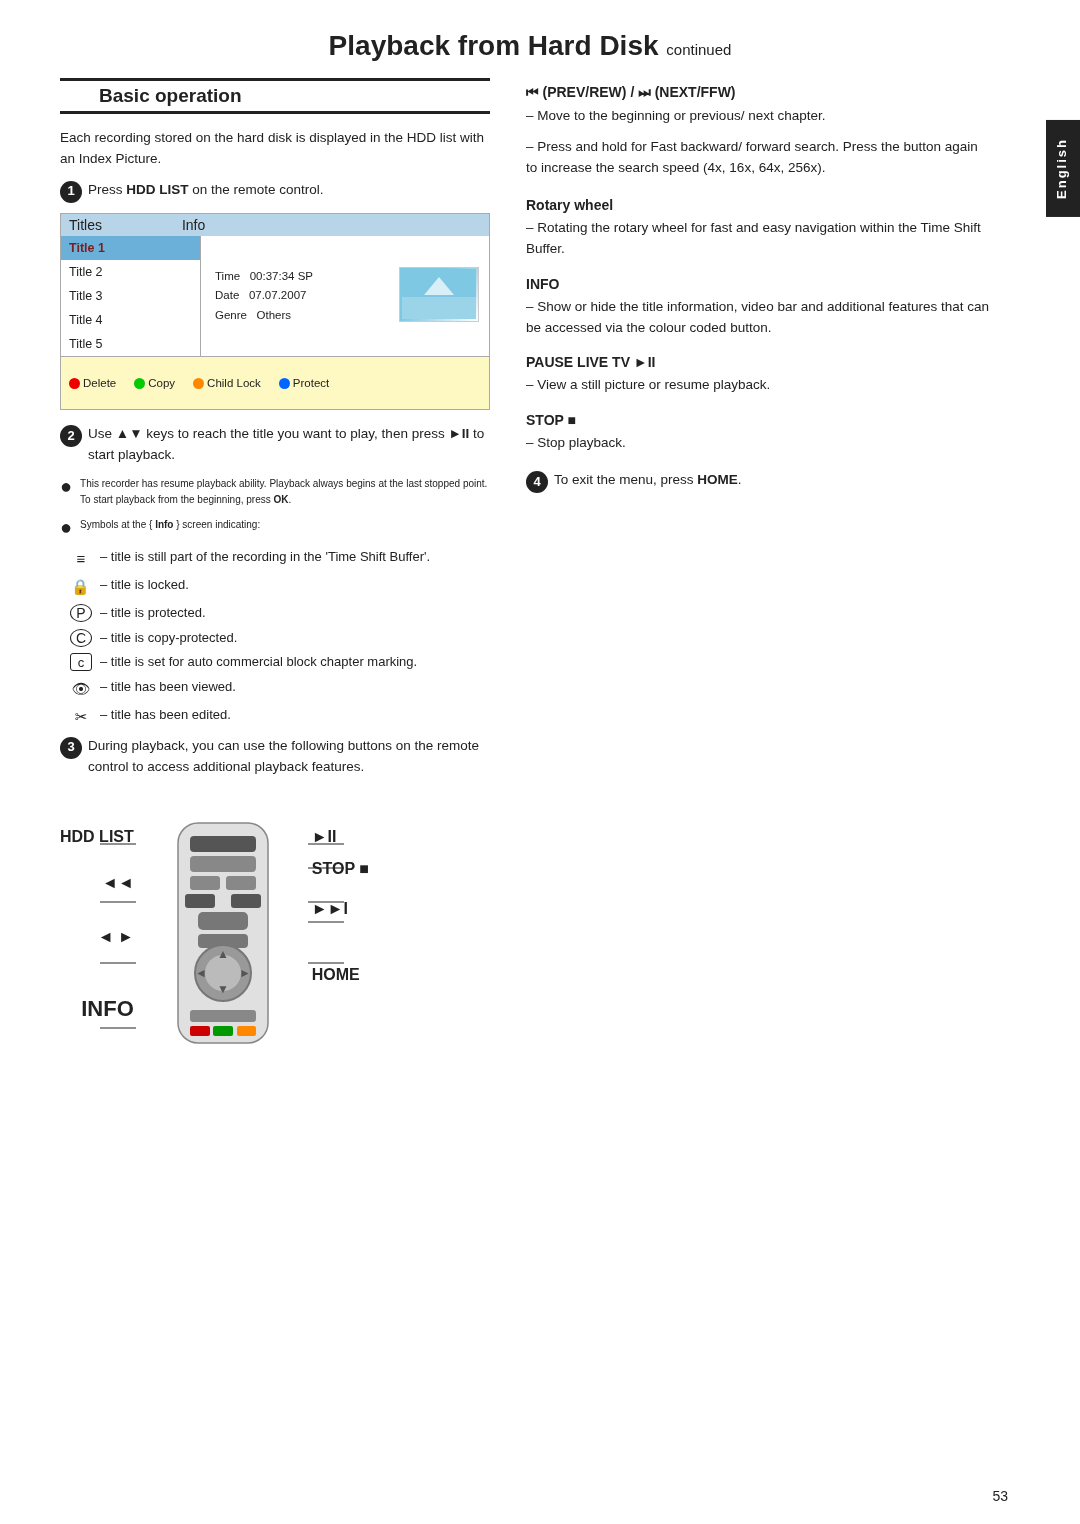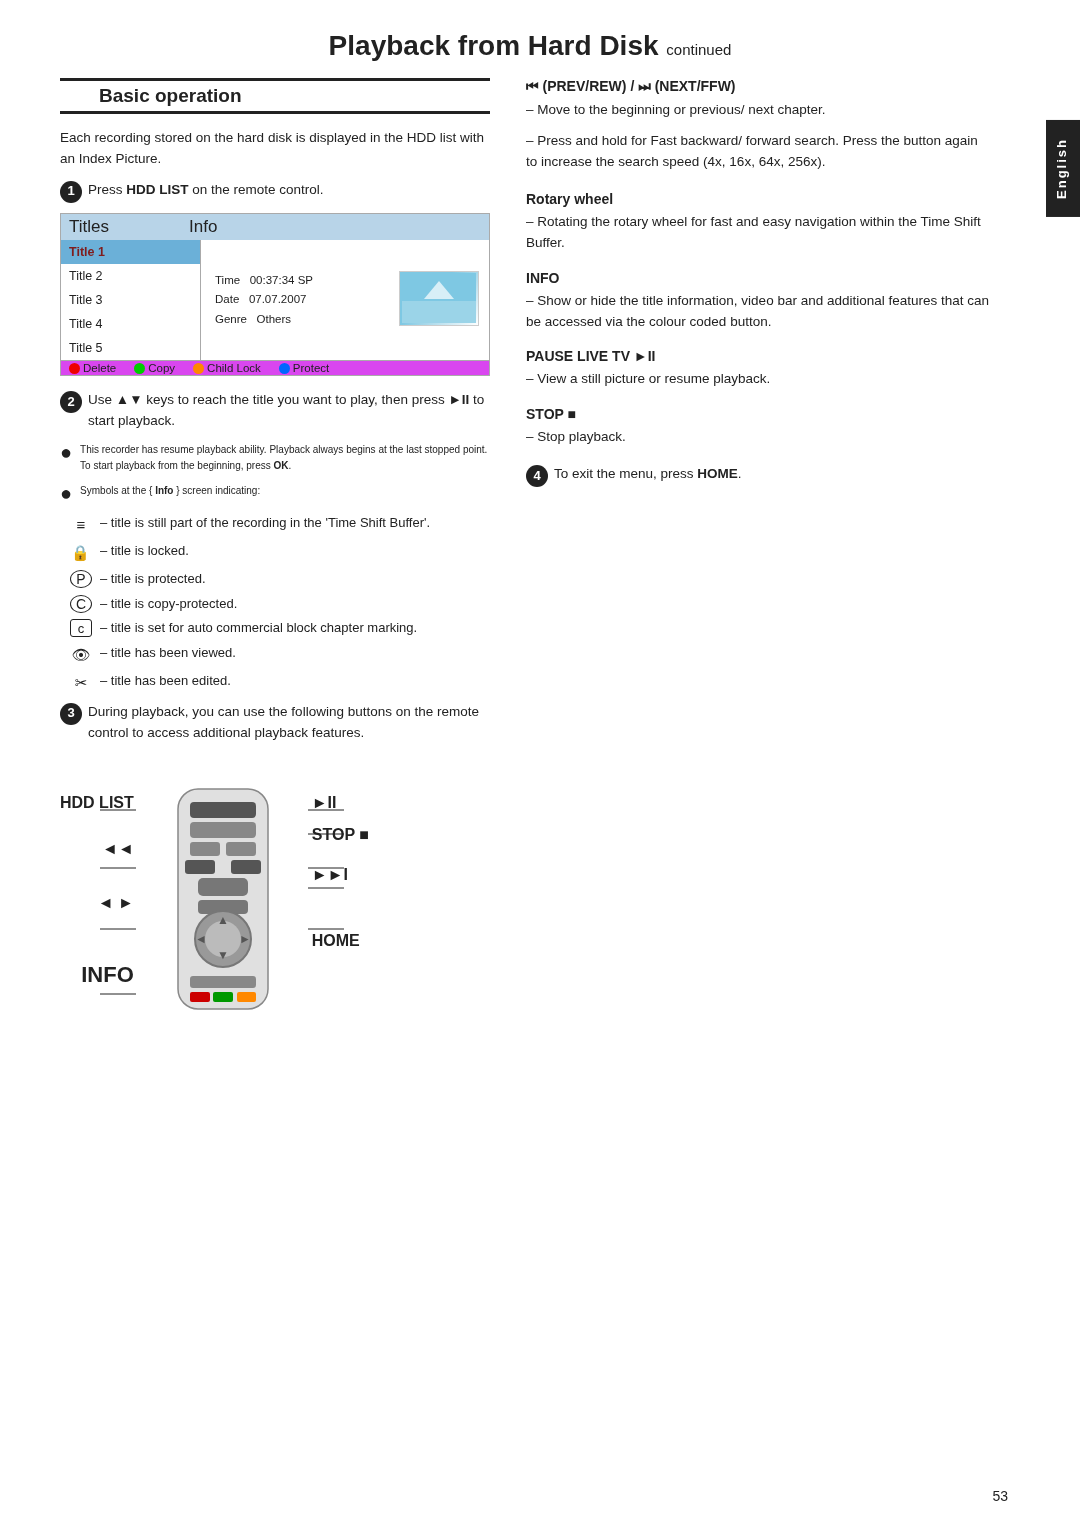--- a/index.html
+++ b/index.html
@@ -116,21 +116,21 @@
     
     .hdd-table-wrapper {
       border: 1px solid #aaa;
       margin: 10px 0 14px 0;
       font-size: 12.5px;
     }
     .hdd-table-header {
       display: flex;
       background: #b8d4e8;
       padding: 3px 8px;
-      font-size: 17px;
+      font-size: 14px;
       gap: 80px;
     }
     .hdd-table-row {
       display: flex;
       align-items: stretch;
     }
     .hdd-table-left {
       flex: 0 0 140px;
       border-right: 1px solid #aaa;
     }
@@ -162,25 +162,25 @@
       border: 1px solid #ccc;
       display: flex;
       align-items: center;
       justify-content: center;
       font-size: 10px;
       color: #666;
       margin: 4px;
     }
     .hdd-table-footer {
       display: flex;
-      padding: 1px 8px;
+      padding: 20px 8px;
       font-size: 11.5px;
       gap: 18px;
       border-top: 1px solid #aaa;
-      background: #d946ef;
+      background: #fef9c3;
       align-items: center;
     }
     .footer-dot {
       width: 11px;
       height: 11px;
       border-radius: 50%;
       display: inline-block;
       margin-right: 3px;
       vertical-align: middle;
     }
@@ -214,21 +214,21 @@
       font-weight: bold;
       margin-top: 18px;
       margin-bottom: 5px;
     }
     .sub-heading-with-icon {
       display: flex;
       align-items: flex-start;
       gap: 4px;
       font-size: 14px;
       font-weight: bold;
-      margin-top: 0;
+      margin-top: 6px;
       margin-bottom: 5px;
     }
 
     
     .page-number {
       position: absolute;
       bottom: 20px;
       right: 72px;
       font-size: 14px;
     }

